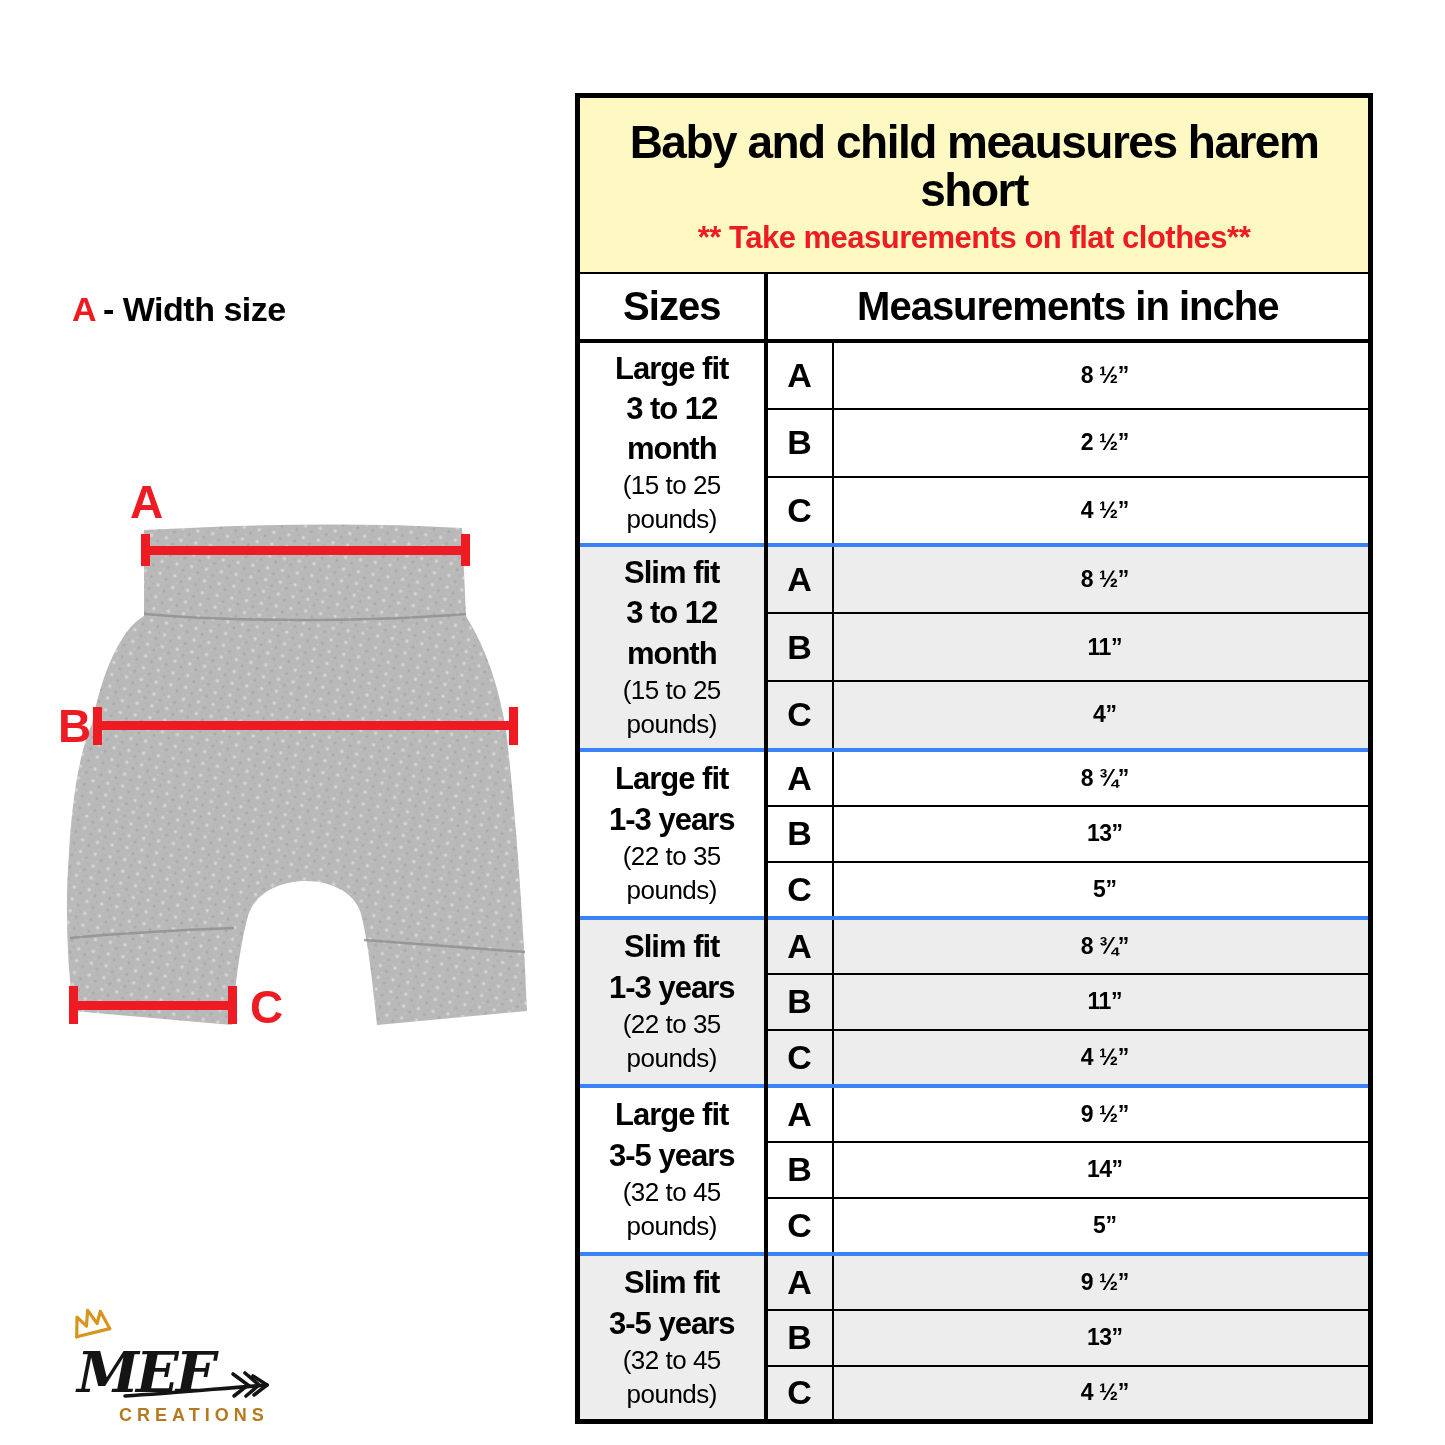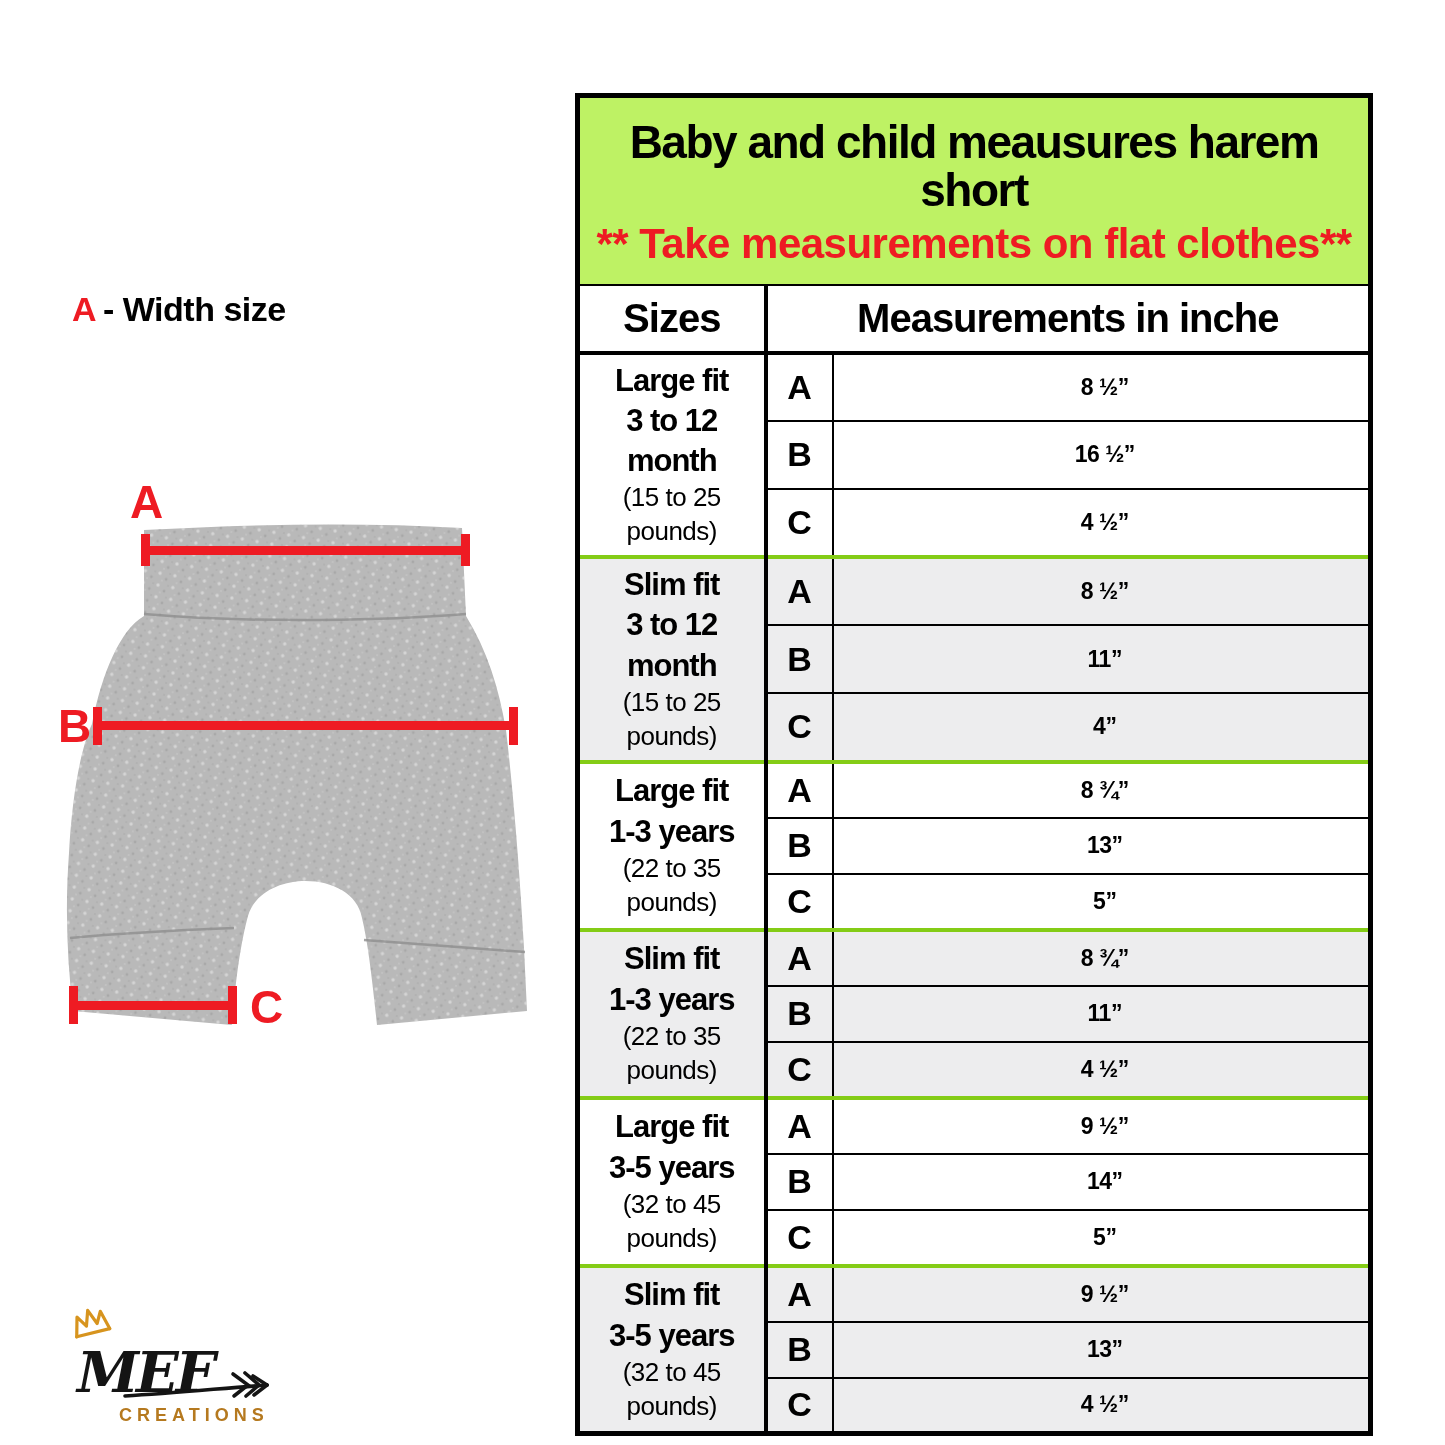--- a/index.html
+++ b/index.html
@@ -34,27 +34,27 @@
 
   
   table.size-table {
     position:absolute; left:575px; top:93px; width:793px;
     border-collapse:collapse; table-layout:fixed;
     border:5px solid #000; background:#fff;
   }
   .size-table td, .size-table th {
     border:2px solid #000; text-align:center; vertical-align:middle; color:#000;
   }
-  .title-cell { border-bottom:4px solid #000; padding:20px 10px 16px; background:#bef264; }
+  .title-cell { border-bottom:4px solid #000; padding:20px 10px 16px; background:#fef9c3; }
   .tbl-title { font-size:46px; font-weight:bold; letter-spacing:-1.5px; line-height:1.05; }
-  .tbl-subtitle { font-size:42px; font-weight:bold; color:var(--accent-red); letter-spacing:-0.5px; margin-top:5px; }
+  .tbl-subtitle { font-size:31px; font-weight:bold; color:var(--accent-red); letter-spacing:-0.5px; margin-top:5px; }
   .header-row th { border-bottom:4px solid #000; height:68px; font-size:40px; font-weight:bold; letter-spacing:-1px; }
   .header-row th:first-child { border-right:4px solid #000; }
   tbody tr { height:56px; }
-  tr.group-start td { border-top:4px solid #84cc16; }
+  tr.group-start td { border-top:4px solid #3b82f6; }
   td.size-cell { border-right:4px solid #000; padding:6px 4px; }
   td.letter-cell { border-right:2px solid #000; font-size:34px; font-weight:bold; }
   td.value-cell { font-size:23px; font-weight:bold; letter-spacing:-0.5px;padding-left:8px; }
   .fit, .age { font-size:31px; font-weight:bold; letter-spacing:-1px; line-height:1.3; }
   .pounds { font-size:26px; font-weight:normal; letter-spacing:-0.5px; line-height:1.3; }
   tbody.shaded td { background:var(--row-shade); }
 </style>
 </head>
 <body>
 
@@ -176,21 +176,21 @@
           <td class="size-cell" rowspan="3">
             <div class="fit">Large fit</div>
             <div class="age">3 to 12 month</div>
             <div class="pounds">(15 to 25 pounds)</div>
           </td>
           <td class="letter-cell">A</td>
           <td class="value-cell">8 ½”</td>
         </tr>
         <tr>
           <td class="letter-cell">B</td>
-          <td class="value-cell">16 ½”</td>
+          <td class="value-cell">2 ½”</td>
         </tr>
         <tr>
           <td class="letter-cell">C</td>
           <td class="value-cell">4 ½”</td>
         </tr>
       </tbody>
       <tbody class="shaded">
         <tr class="group-start">
           <td class="size-cell" rowspan="3">
             <div class="fit">Slim fit</div>

